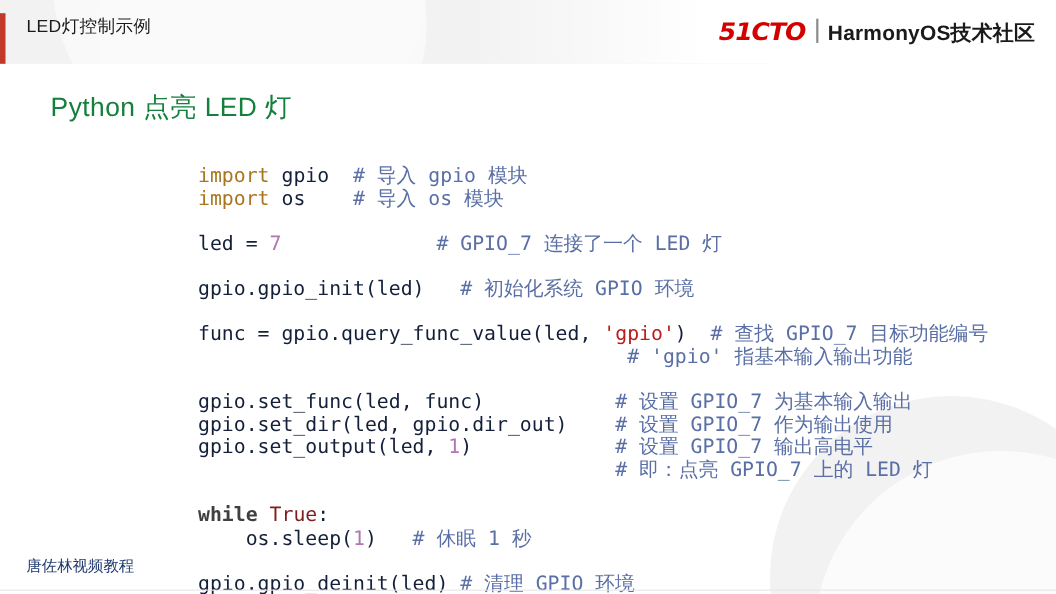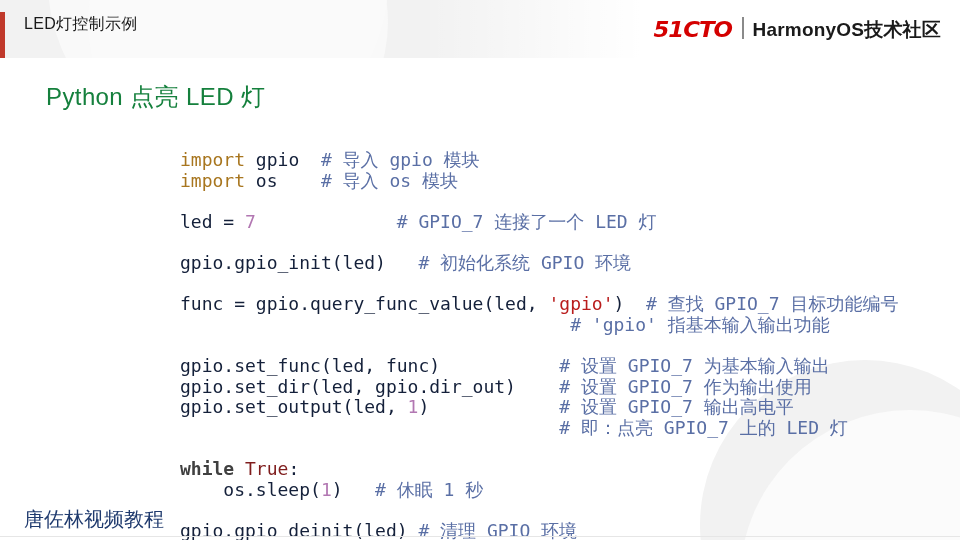--- a/index.html
+++ b/index.html
@@ -118,21 +118,21 @@
   .num     { color: #b277b2; }           
   .lit     { color: #7f1d1d; }           
   .str     { color: #b91c1c; }           
   .cmt     { color: #5a6fa5; }           
   .id      { color: #14203a; }
 
   
   #footer-text {
     position: absolute;
     left: 24px; top: 506px;
-    font-size: 20px;
+    font-size: 14px;
     color: #1f3a6e;
     white-space: nowrap;
   }
   #footer-rule {
     position: absolute;
     left: 0; top: 536px;
     width: 960px; height: 1px;
     background: #e6e6e6;
   }
 

